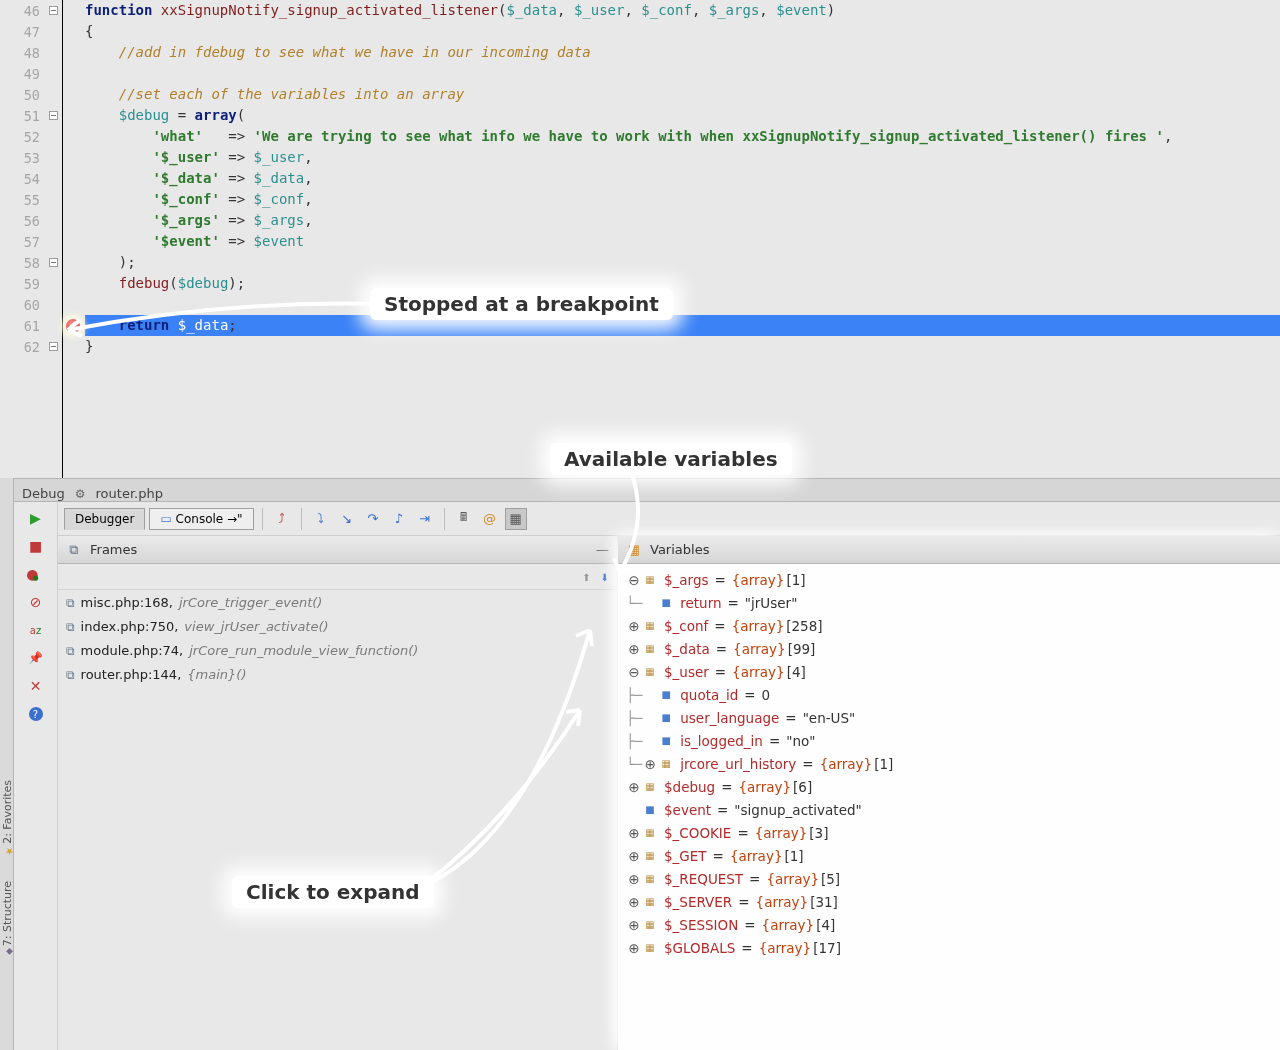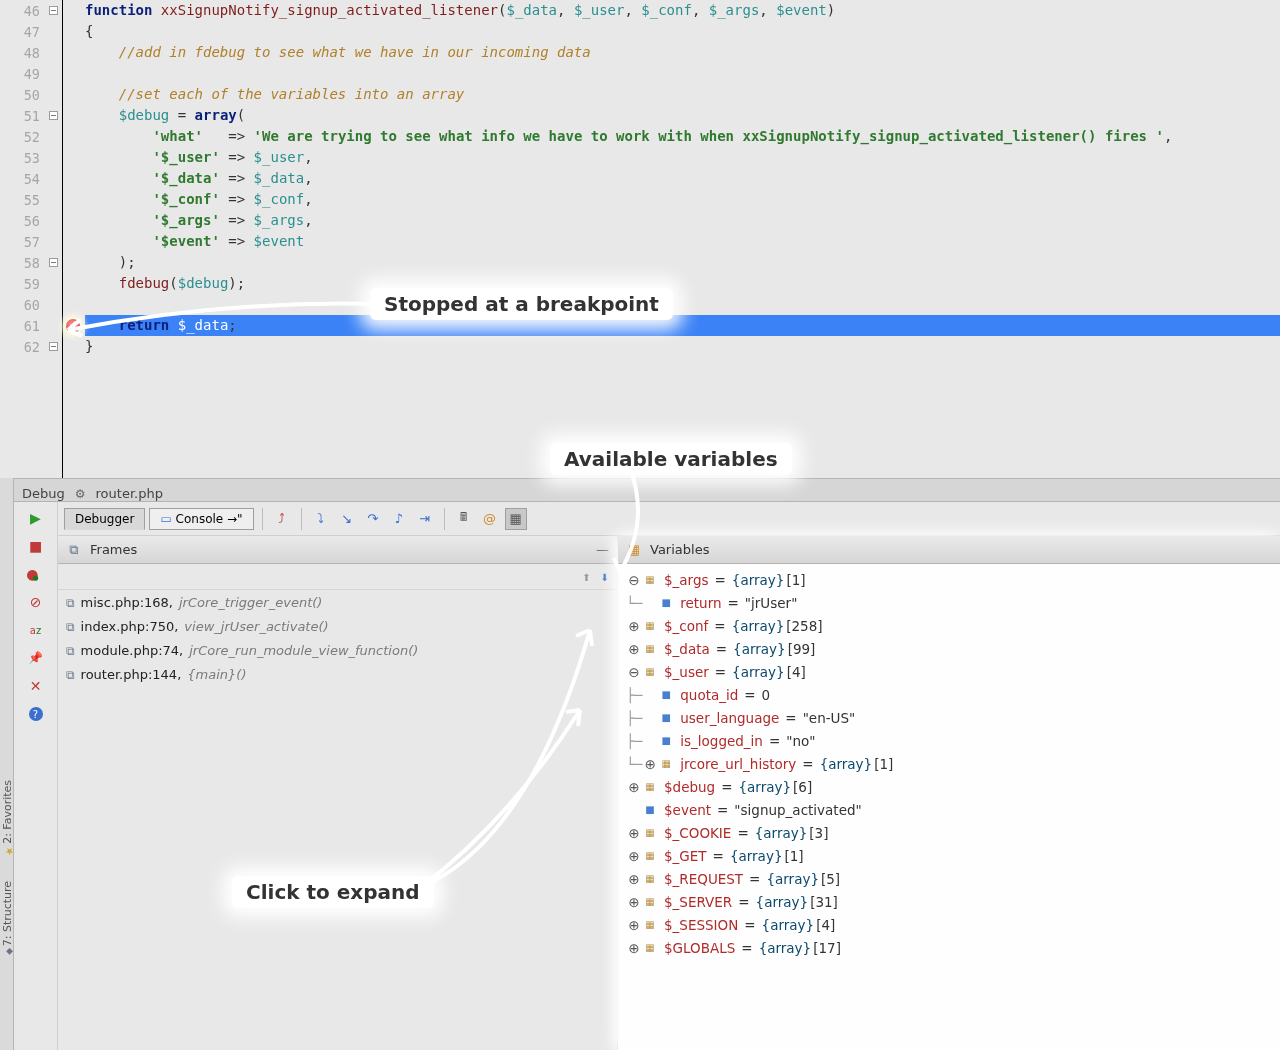--- a/index.html
+++ b/index.html
@@ -197,21 +197,21 @@
 .tw.exp::before{content:"⊖";}
 .tw.col::before{content:"⊕";}
 .tw.leaf::before{content:"";}
 .pipe{display:inline-block; color:#999; font-family:monospace;}
 .vic{display:inline-flex; width:16px; height:14px; align-items:center; justify-content:center; font-size:10px; margin-right:4px;}
 .vic.arr::before{content:"▦"; color:#b48a3a;}
 .vic.str::before{content:"■"; color:#4a7fd0;}
 .vname{color:#b12a2a;}
 .vname.chld{color:#b12a2a;}
 .veq{color:#333; padding:0 4px;}
-.vtype{color:#0c4a6e;}
+.vtype{color:#c2410c;}
 .vcount{color:#333;}
 .vstr{color:#333;}
 
 .sidebar-tabs{
   position:absolute; left:0; top:478px; bottom:0; width:14px;
   background:#dadada; border-right:1px solid #b4b4b4;
 }
 .side-tab{
   writing-mode: vertical-rl; transform: rotate(180deg);
   font-size:11px; color:#555; padding:12px 0; display:flex; align-items:center; gap:4px;

